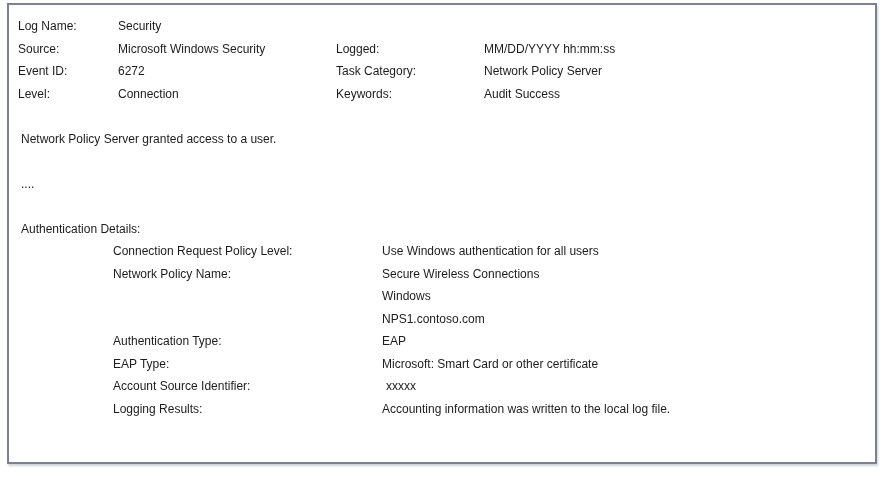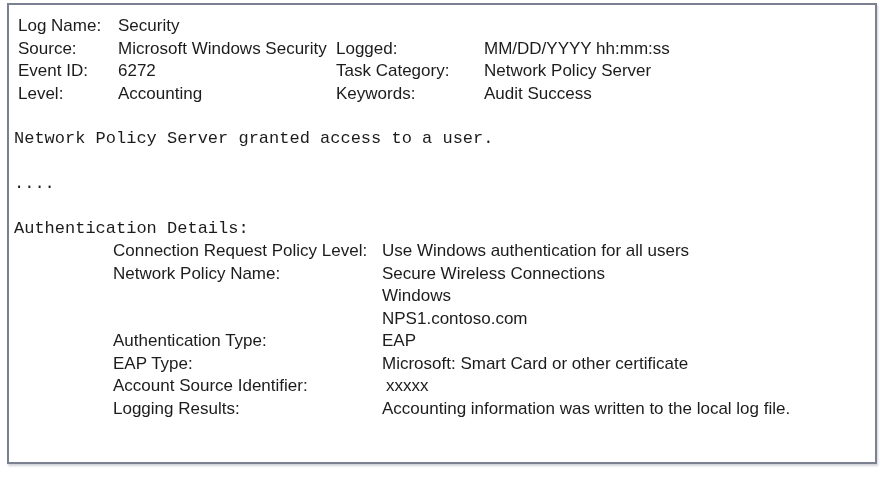--- a/index.html
+++ b/index.html
@@ -7,21 +7,21 @@
     --text:#1c1c1c;
     --bg:#ffffff;
   }
   *{margin:0;padding:0;box-sizing:border-box;}
   html,body{background:#ffffff;}
   .page{
     position:relative;
     width:893px;height:478px;
     background:var(--bg);
     font-family:"Liberation Sans","DejaVu Sans",sans-serif;
-    font-size:17px;
+    font-size:12px;
     color:var(--text);
     overflow:hidden;
   }
   .frame{
     position:absolute;
     left:7px;top:3px;
     width:870px;height:461px;
     border:2px solid var(--border);
     background:var(--bg);
     box-shadow:1px 2px 2px rgba(123,129,145,0.35);
@@ -41,21 +41,21 @@
     position:absolute;
     top:0;
     white-space:nowrap;
   }
   .c1{left:9px;}
   .c2{left:109px;}
   .c3{left:327px;}
   .c4{left:475px;}
   .dl{left:104px;}
   .dv{left:373px;}
-  .pline{padding-left:5px;font-family:Liberation Mono, monospace;}
+  .pline{padding-left:12px;}
 </style>
 </head>
 <body>
 
 <div class="page">
   <div class="frame">
     <div class="content">
 
       <div class="line">
         <span class="c1">Log Name:</span>
@@ -68,21 +68,21 @@
         <span class="c4">MM/DD/YYYY hh:mm:ss</span>
       </div>
       <div class="line">
         <span class="c1">Event ID:</span>
         <span class="c2">6272</span>
         <span class="c3">Task Category:</span>
         <span class="c4">Network Policy Server</span>
       </div>
       <div class="line">
         <span class="c1">Level:</span>
-        <span class="c2">Accounting</span>
+        <span class="c2">Connection</span>
         <span class="c3">Keywords:</span>
         <span class="c4">Audit Success</span>
       </div>
 
       <div class="line"></div>
 
       <div class="line pline">Network Policy Server granted access to a user.</div>
 
       <div class="line"></div>
 

